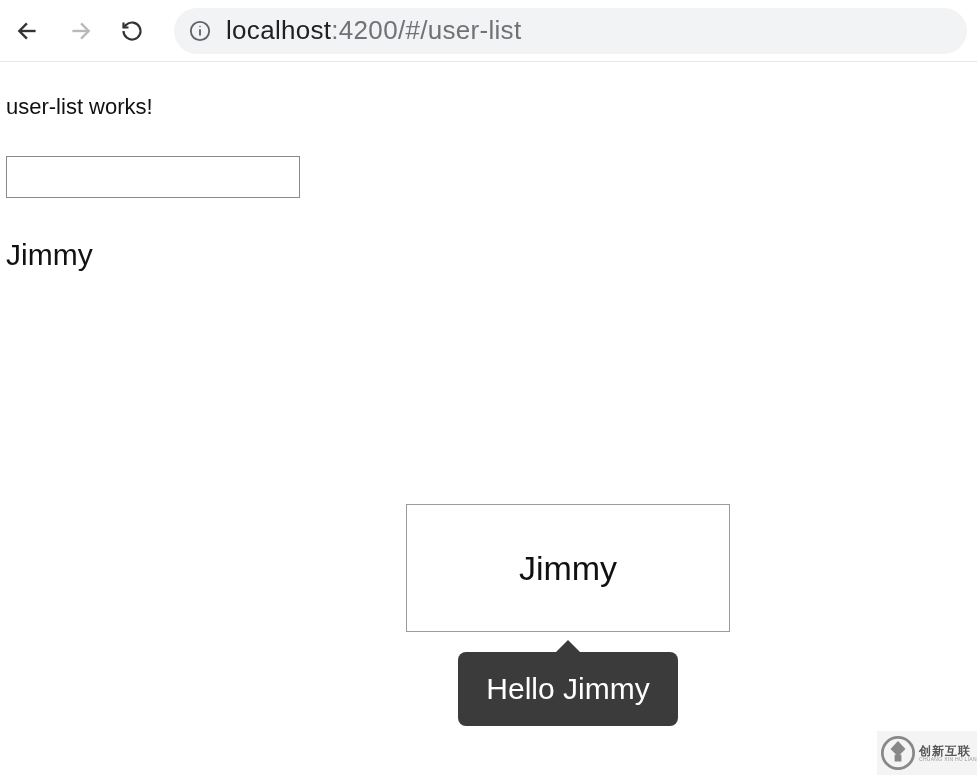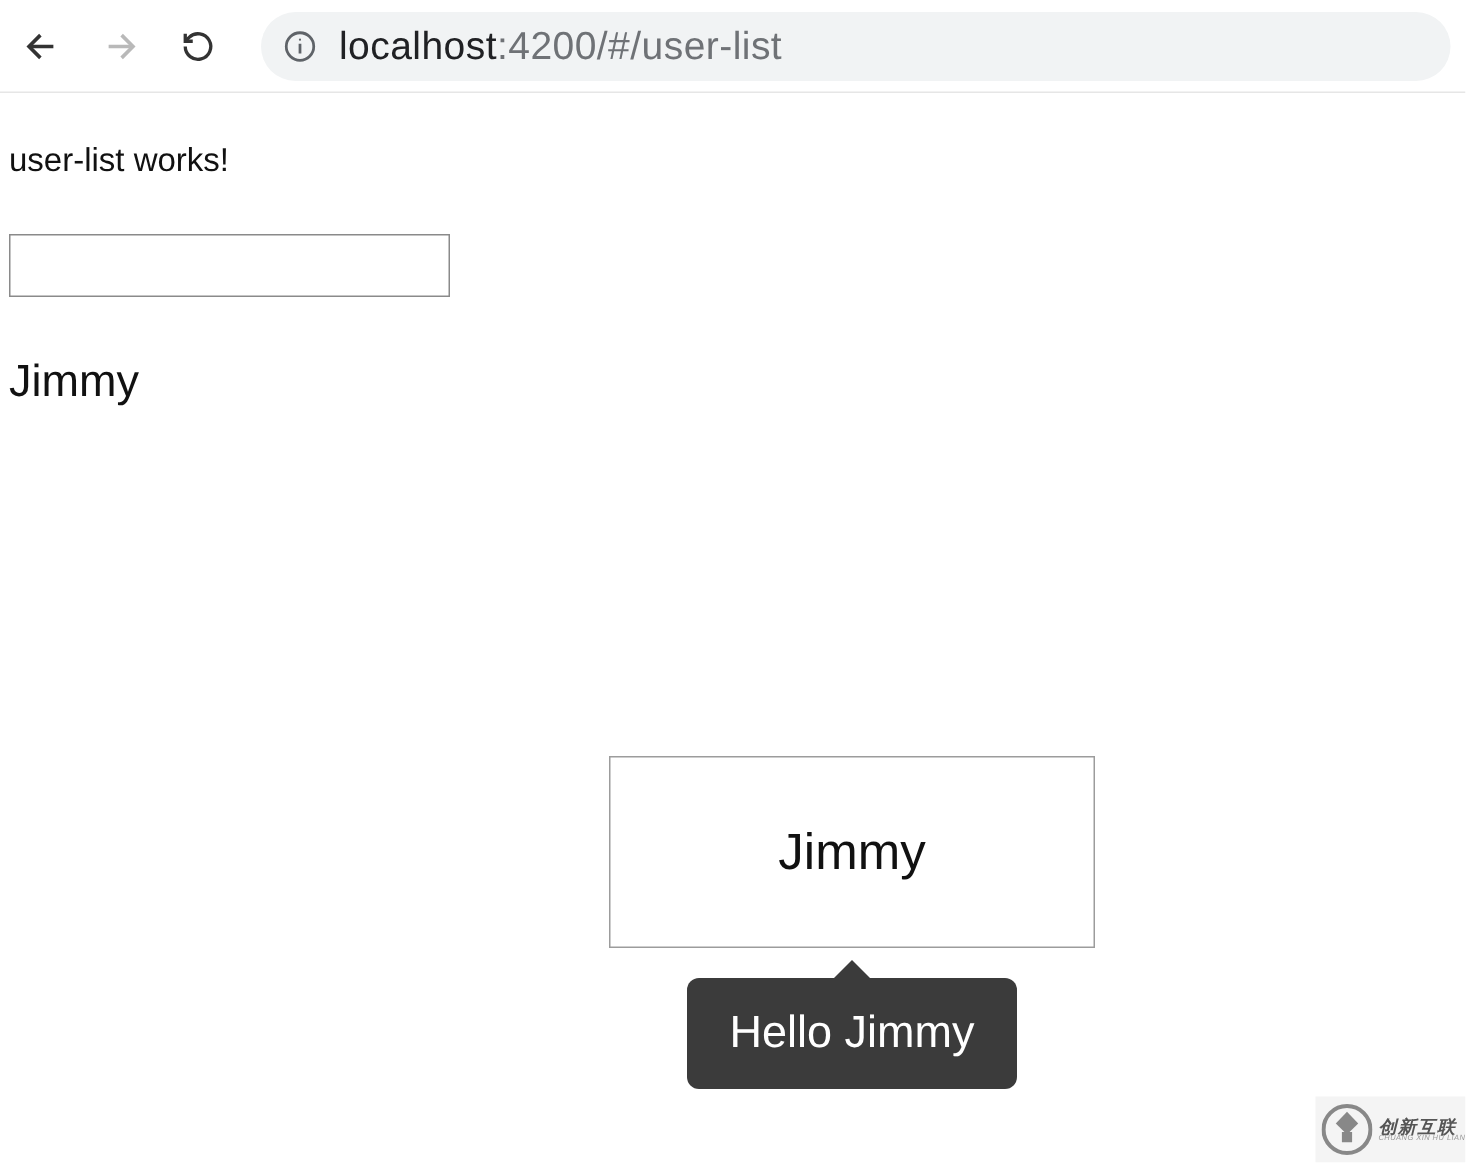--- a/index.html
+++ b/index.html
@@ -144,21 +144,20 @@
       right: 0;
       bottom: 0;
       width: 100px;
       height: 44px;
       background: #f4f4f4;
       display: flex;
       align-items: center;
       justify-content: flex-start;
       gap: 4px;
       padding-left: 4px;
-      font-style: italic;
     }
     .watermark svg {
       width: 34px;
       height: 34px;
     }
     .watermark-text {
       display: flex;
       flex-direction: column;
       font-size: 10px;
       line-height: 1;

